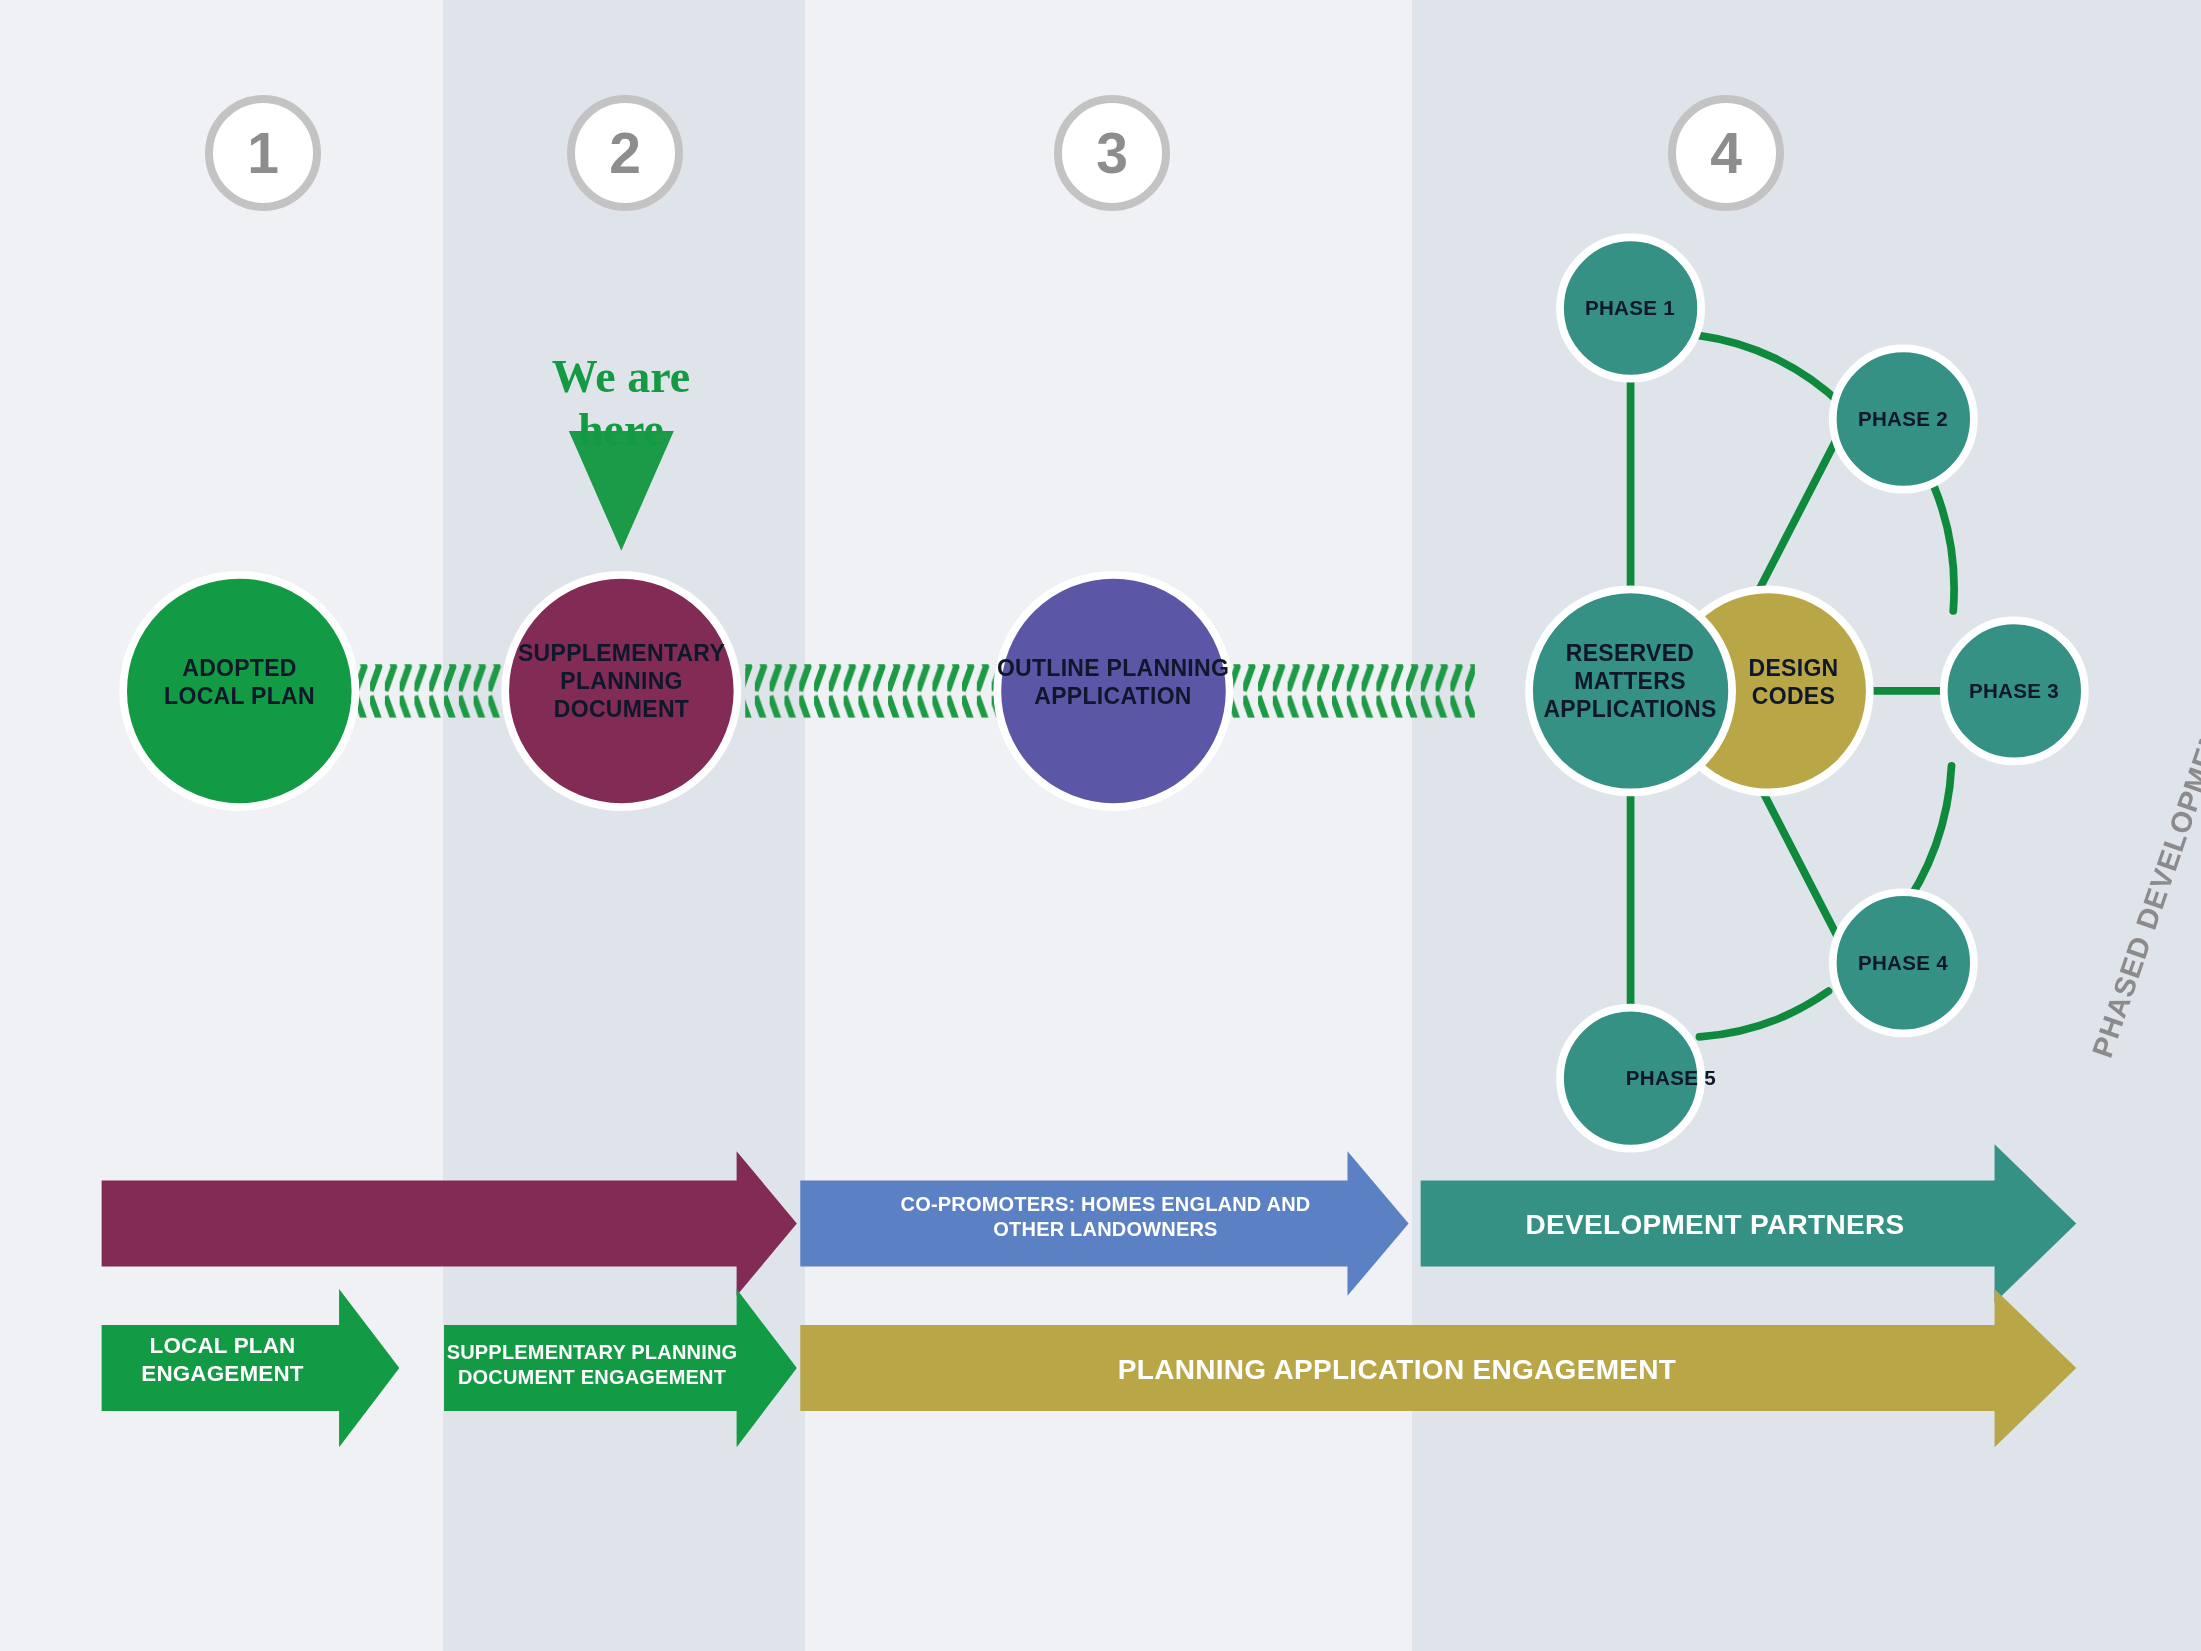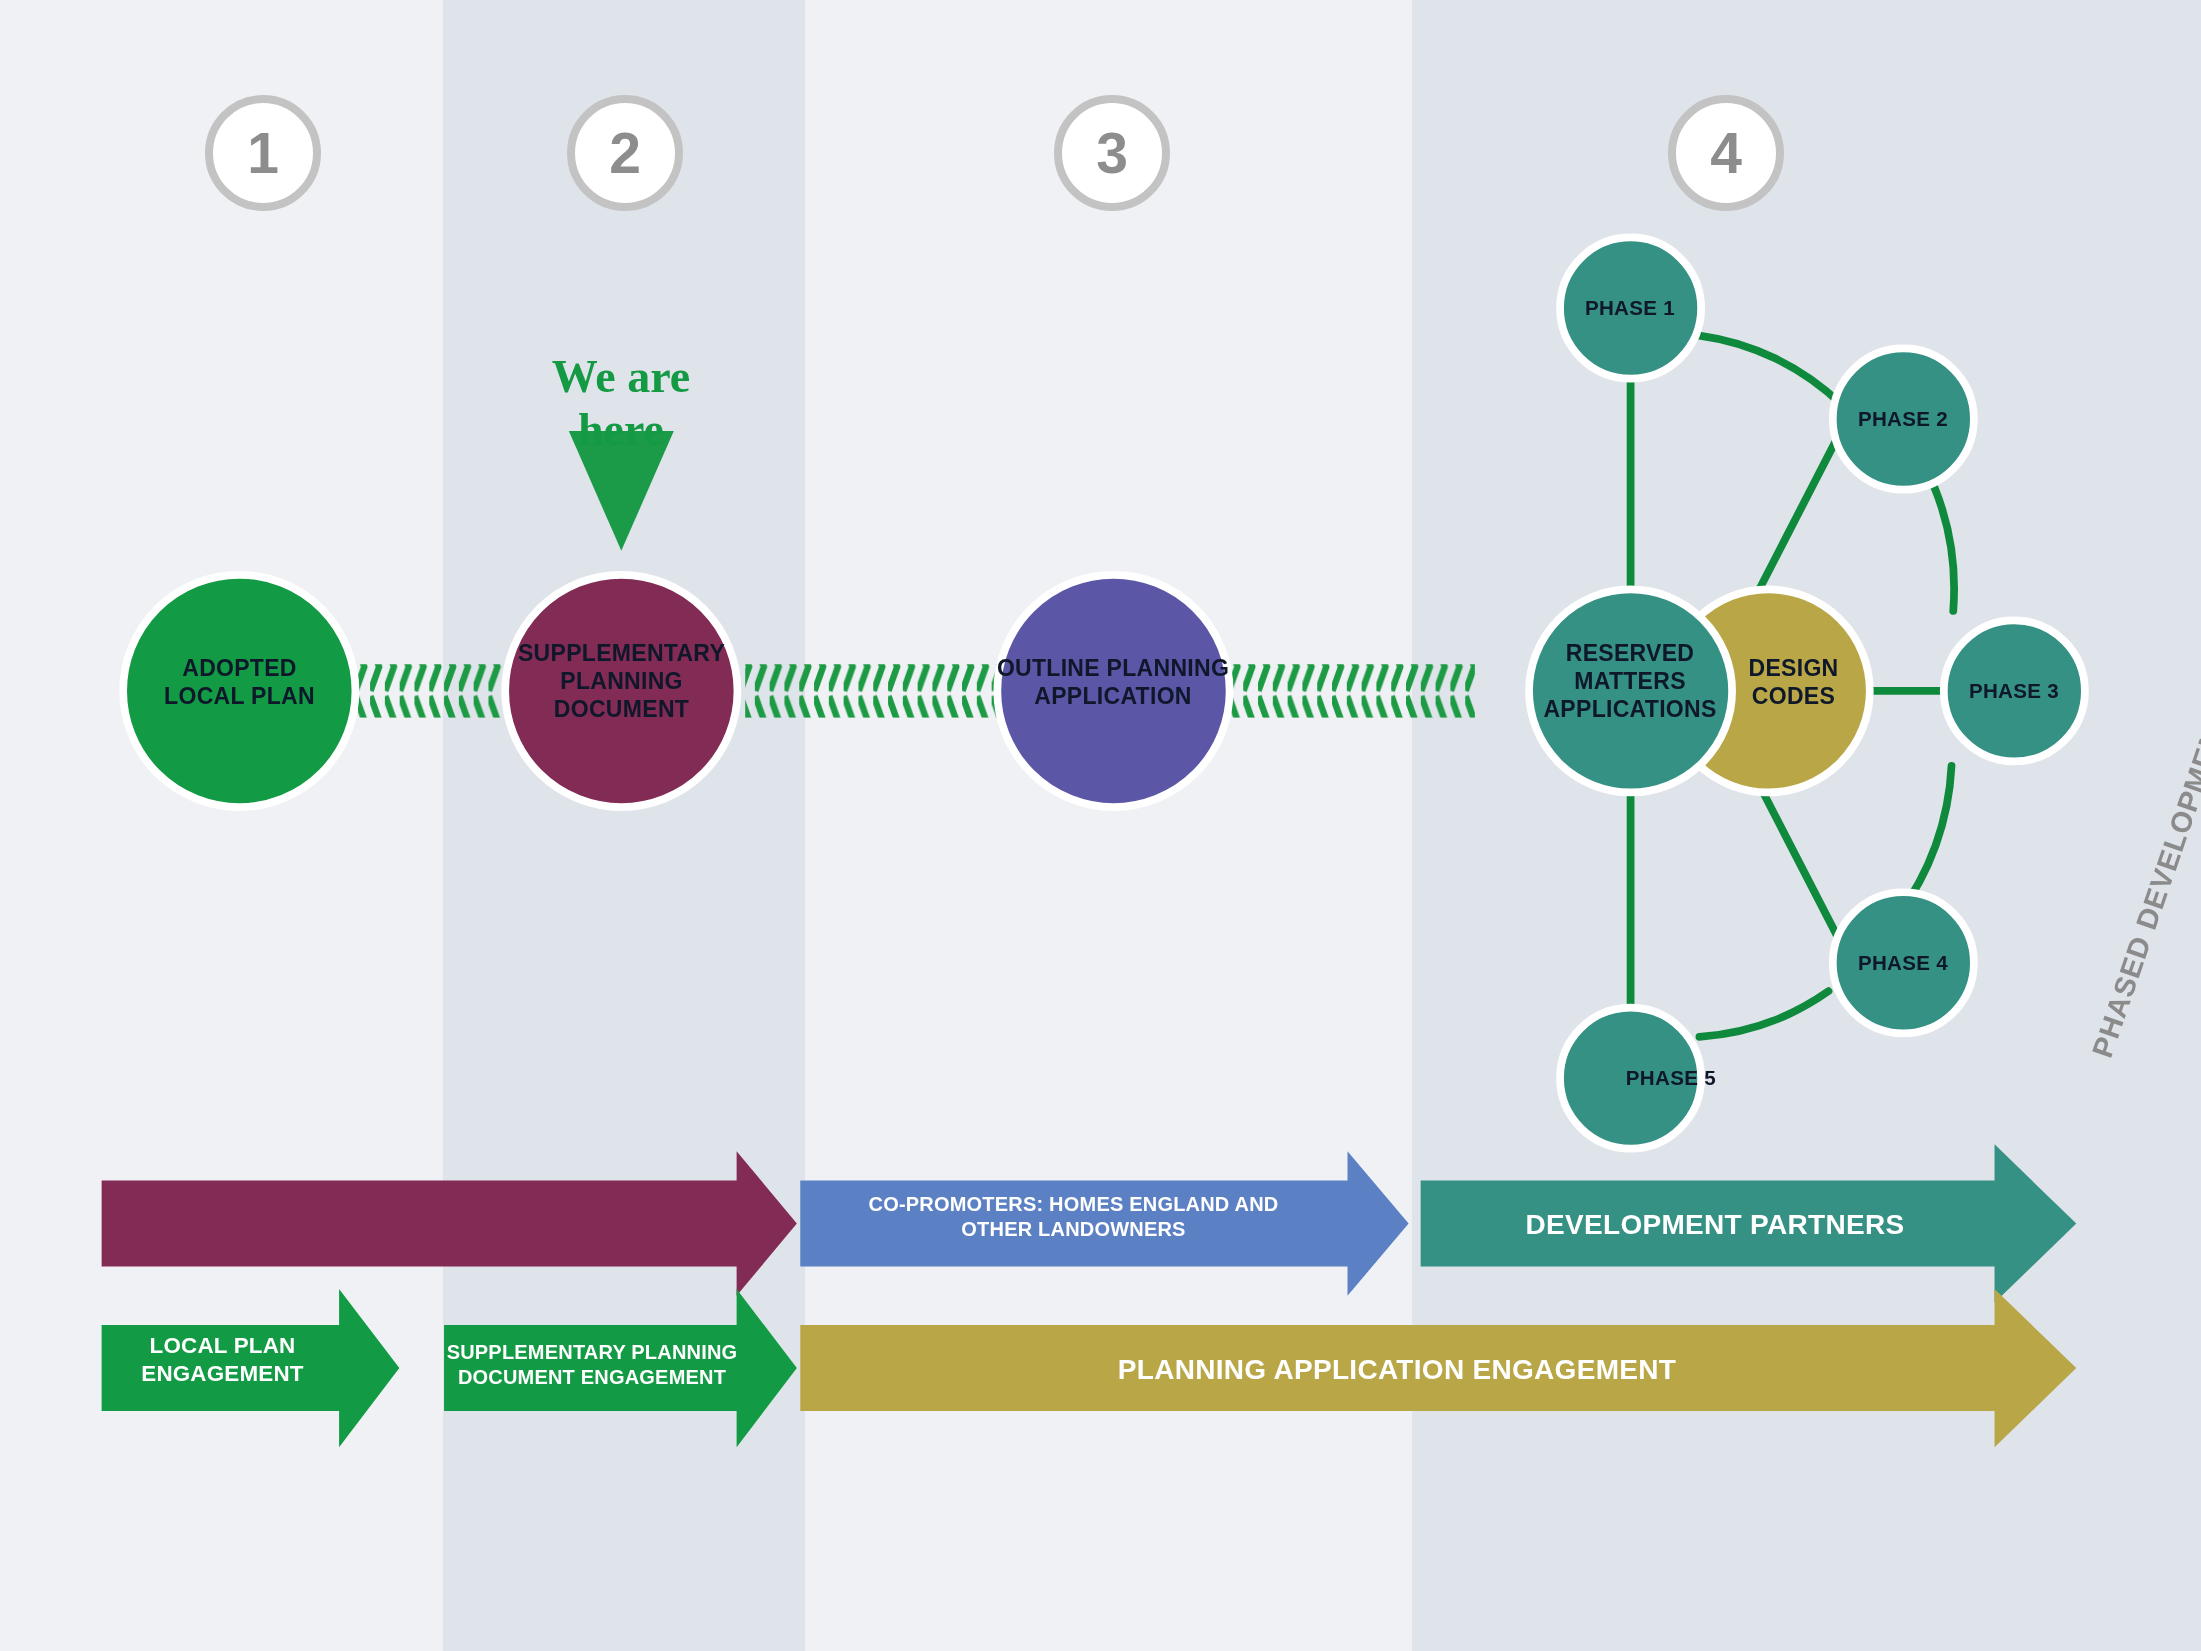--- a/index.html
+++ b/index.html
@@ -182,21 +182,21 @@
 CODES</div>
 
   <div class="node-label phase-label" style="left:1544px;top:295px;width:172px;">PHASE 1</div>
   <div class="node-label phase-label" style="left:1817px;top:406px;width:172px;">PHASE 2</div>
   <div class="node-label phase-label" style="left:1928px;top:678px;width:172px;">PHASE 3</div>
   <div class="node-label phase-label" style="left:1817px;top:950px;width:172px;">PHASE 4</div>
   <div class="node-label phase-label" style="left:1544px;top:1065px;width:172px;text-align:right;">PHASE 5</div>
 
   <div class="phased-dev" style="left:2086px;top:1051px;transform:rotate(-71deg);">PHASED DEVELOPMENT</div>
 
-  <div class="bar-label bl-sm" style="left:800px;top:1192px;width:547px;white-space:pre-line;">CO-PROMOTERS: HOMES ENGLAND AND
+  <div class="bar-label bl-sm" style="left:800px;top:1192px;width:547px;white-space:pre-line;padding-left:32px;">CO-PROMOTERS: HOMES ENGLAND AND
 OTHER LANDOWNERS</div>
   <div class="bar-label bl-big" style="left:1420px;top:1207px;width:574px;white-space:pre-line;padding-left:8px;">DEVELOPMENT PARTNERS</div>
 
   <div class="bar-label bl-mid" style="left:89px;top:1332px;width:267px;white-space:pre-line;">LOCAL PLAN
 ENGAGEMENT</div>
   <div class="bar-label bl-sm" style="left:437px;top:1340px;width:310px;white-space:pre-line;">SUPPLEMENTARY PLANNING
 DOCUMENT ENGAGEMENT</div>
   <div class="bar-label bl-big" style="left:800px;top:1352px;width:1194px;white-space:pre-line;">PLANNING APPLICATION ENGAGEMENT</div>
 
 </div>

